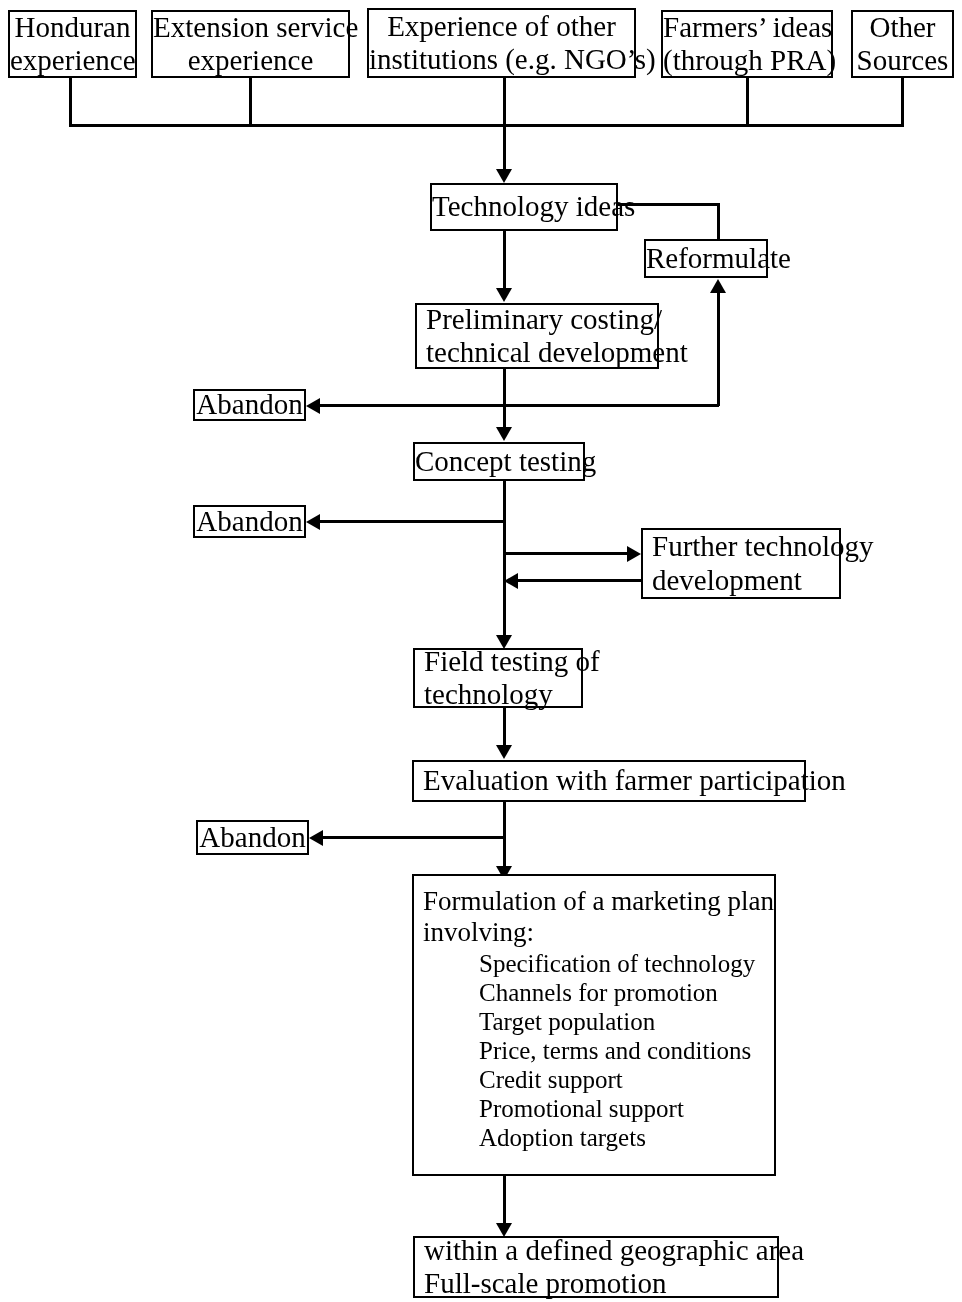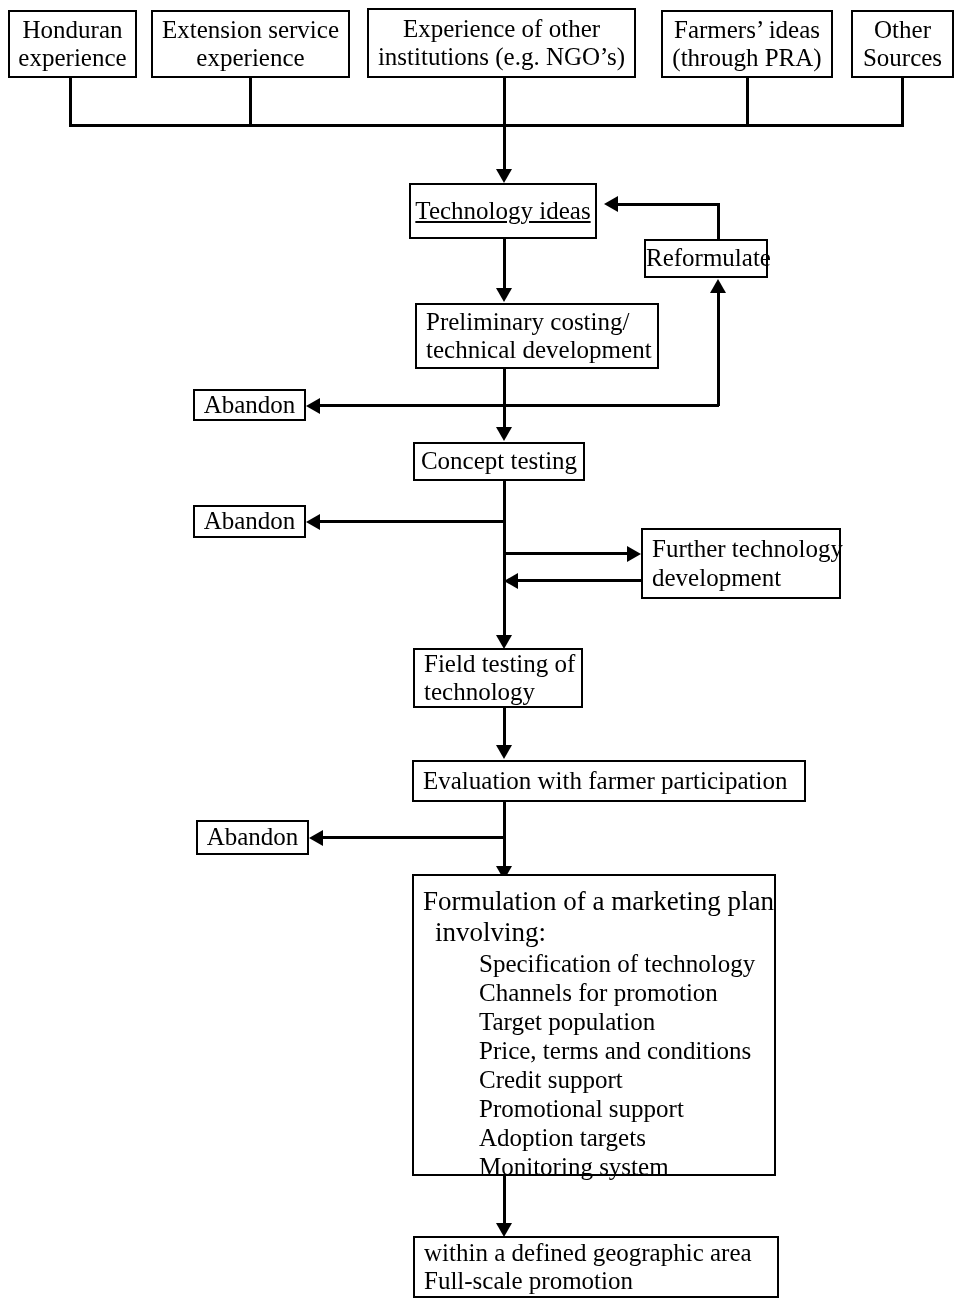--- a/index.html
+++ b/index.html
@@ -26,21 +26,21 @@
     background: #ffffff;
     display: flex;
     flex-direction: column;
     justify-content: center;
     z-index: 3;
   }
   .node .line {
     display: block;
     white-space: pre;
     line-height: 1.14;
-    font-size: 25px;
+    font-size: 29px;
   }
   .center .line { text-align: center; }
   .leftish .line { text-align: left; padding-left: 9px; }
 
   
   .seg {
     position: absolute;
     background: #000000;
     z-index: 1;
   }
@@ -118,21 +118,21 @@
   <div class="seg vseg" style="left:249px; top:78px; height:49px;"></div>
   <div class="seg vseg" style="left:503px; top:78px; height:49px;"></div>
   <div class="seg vseg" style="left:746px; top:78px; height:49px;"></div>
   <div class="seg vseg" style="left:901px; top:78px; height:49px;"></div>
 
   <div class="seg hseg" style="left:69px; top:124px; width:835px;"></div>
 
   <div class="seg vseg" style="left:503px; top:124px; height:46px;"></div>
   <div class="arrow arrow-down" style="left:496px; top:169px;"></div>
 
-  <div class="node center" style="left:409px; top:183px; width:188px; height:56px;text-decoration:underline;">
+  <div class="node center" style="left:430px; top:183px; width:188px; height:48px;">
     <span class="line">Technology ideas</span>
   </div>
 
   <div class="seg vseg" style="left:503px; top:223px; height:67px;"></div>
   <div class="arrow arrow-down" style="left:496px; top:288px;"></div>
 
   <div class="node center" style="left:644px; top:239px; width:124px; height:39px;">
     <span class="line">Reformulate</span>
   </div>
 
@@ -200,30 +200,29 @@
 
   <div class="node center" style="left:196px; top:820px; width:113px; height:35px;">
     <span class="line">Abandon</span>
   </div>
 
   <div class="seg hseg" style="left:322px; top:836px; width:183px;"></div>
   <div class="arrow arrow-left" style="left:309px; top:830px;"></div>
 
   <div class="node leftish" style="left:412px; top:874px; width:364px; height:302px; justify-content:flex-start; padding-top:10px;">
     <span class="plan-head" style="padding-left:9px;">Formulation of a marketing plan</span>
-    <span class="plan-head" style="padding-left:21px;">involving:</span>
+    <span class="plan-head" style="padding-left:9px;">involving:</span>
     <ul class="plan-list" style="padding-left:7px;margin-left:32px;">
       <li>Specification of technology</li>
       <li>Channels for promotion</li>
       <li>Target population</li>
       <li>Price, terms and conditions</li>
       <li>Credit support</li>
       <li>Promotional support</li>
       <li>Adoption targets</li>
-      <li>Monitoring system</li>
     </ul>
   </div>
 
   <div class="seg vseg" style="left:503px; top:1176px; height:49px;"></div>
   <div class="arrow arrow-down" style="left:496px; top:1223px;"></div>
 
   <div class="node leftish" style="left:413px; top:1236px; width:366px; height:62px;">
     <span class="line">within a defined geographic area</span>
     <span class="line">Full-scale promotion</span>
   </div>

